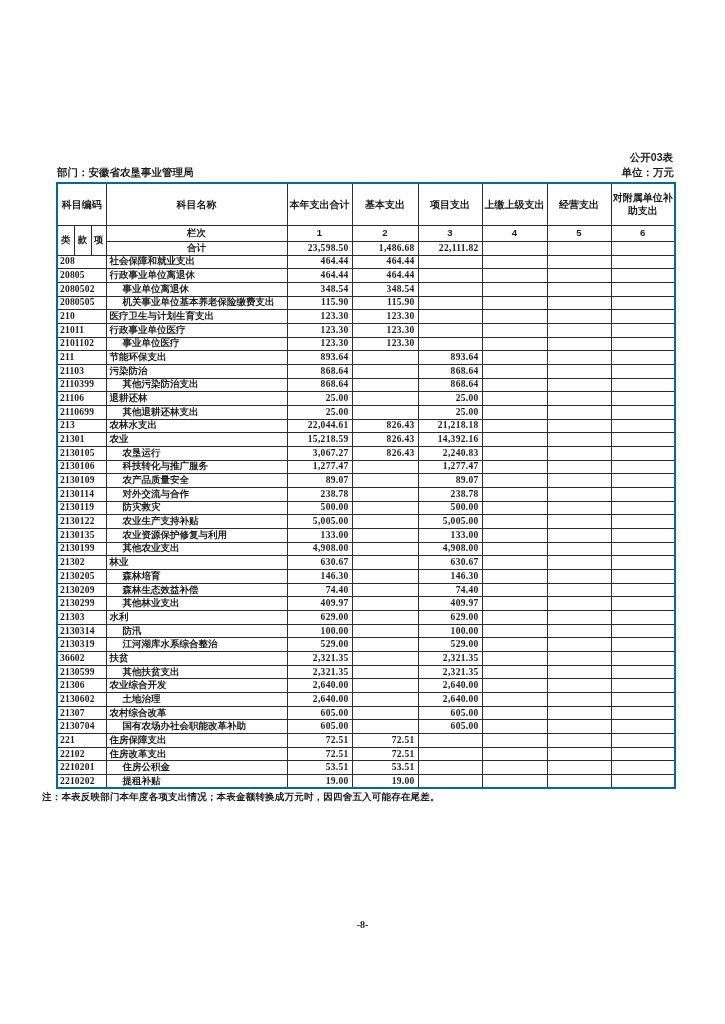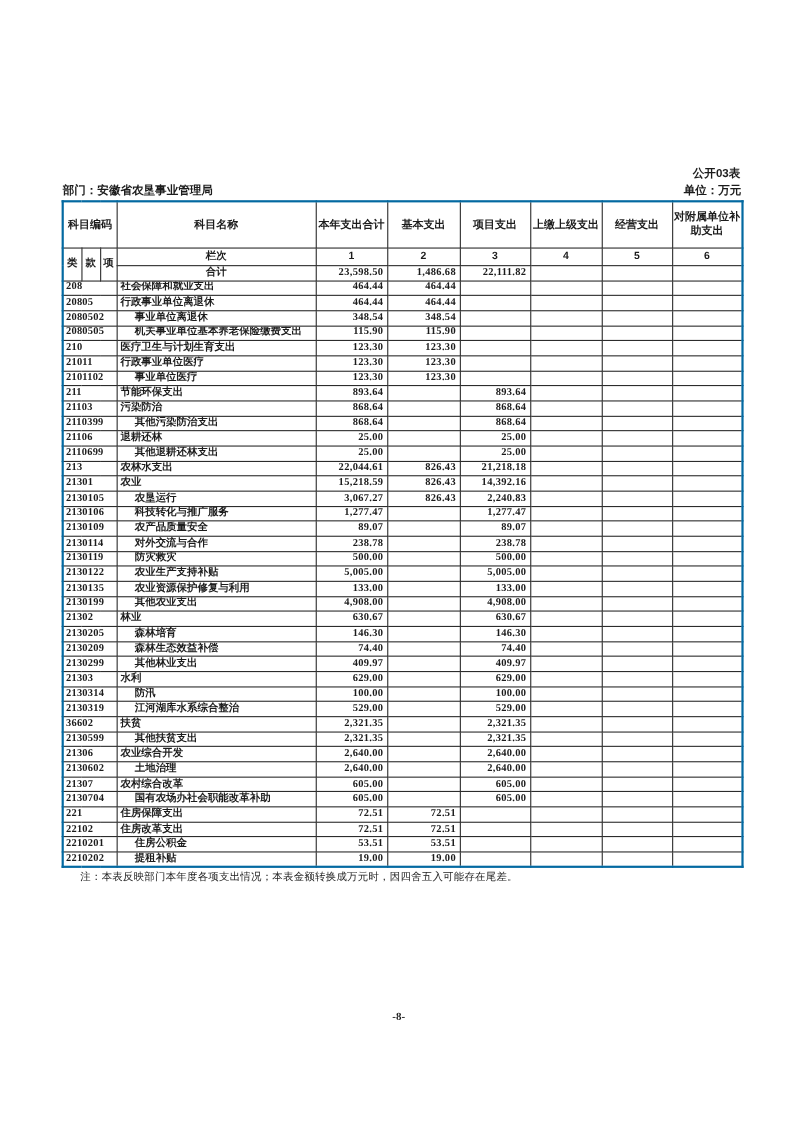--- a/index.html
+++ b/index.html
@@ -40,22 +40,22 @@
     font-family:"Liberation Serif",serif;letter-spacing:0.3px;
   }
   td.code{
     text-align:left;padding-left:2px !important;
     font-family:"Liberation Serif",serif;letter-spacing:0.2px;
   }
   td.name{text-align:left;padding-left:3px !important;}
   td.name.indent{padding-left:16px !important;}
   tbody tr{height:13.68px;}
   .note{
-    position:absolute;top:791px;left:73px;width:640px;
-    font-size:9.5px;font-weight:400;letter-spacing:0.2px;
+    position:absolute;top:791px;left:42px;width:640px;
+    font-size:9.5px;font-weight:700;letter-spacing:0.2px;
   }
   .pageno{
     position:absolute;top:919px;left:0;width:100%;text-align:center;
     font-size:10px;font-weight:700;font-family:"Liberation Serif",serif;
   }
 </style>
 </head>
 <body>
 
 <div class="page">

